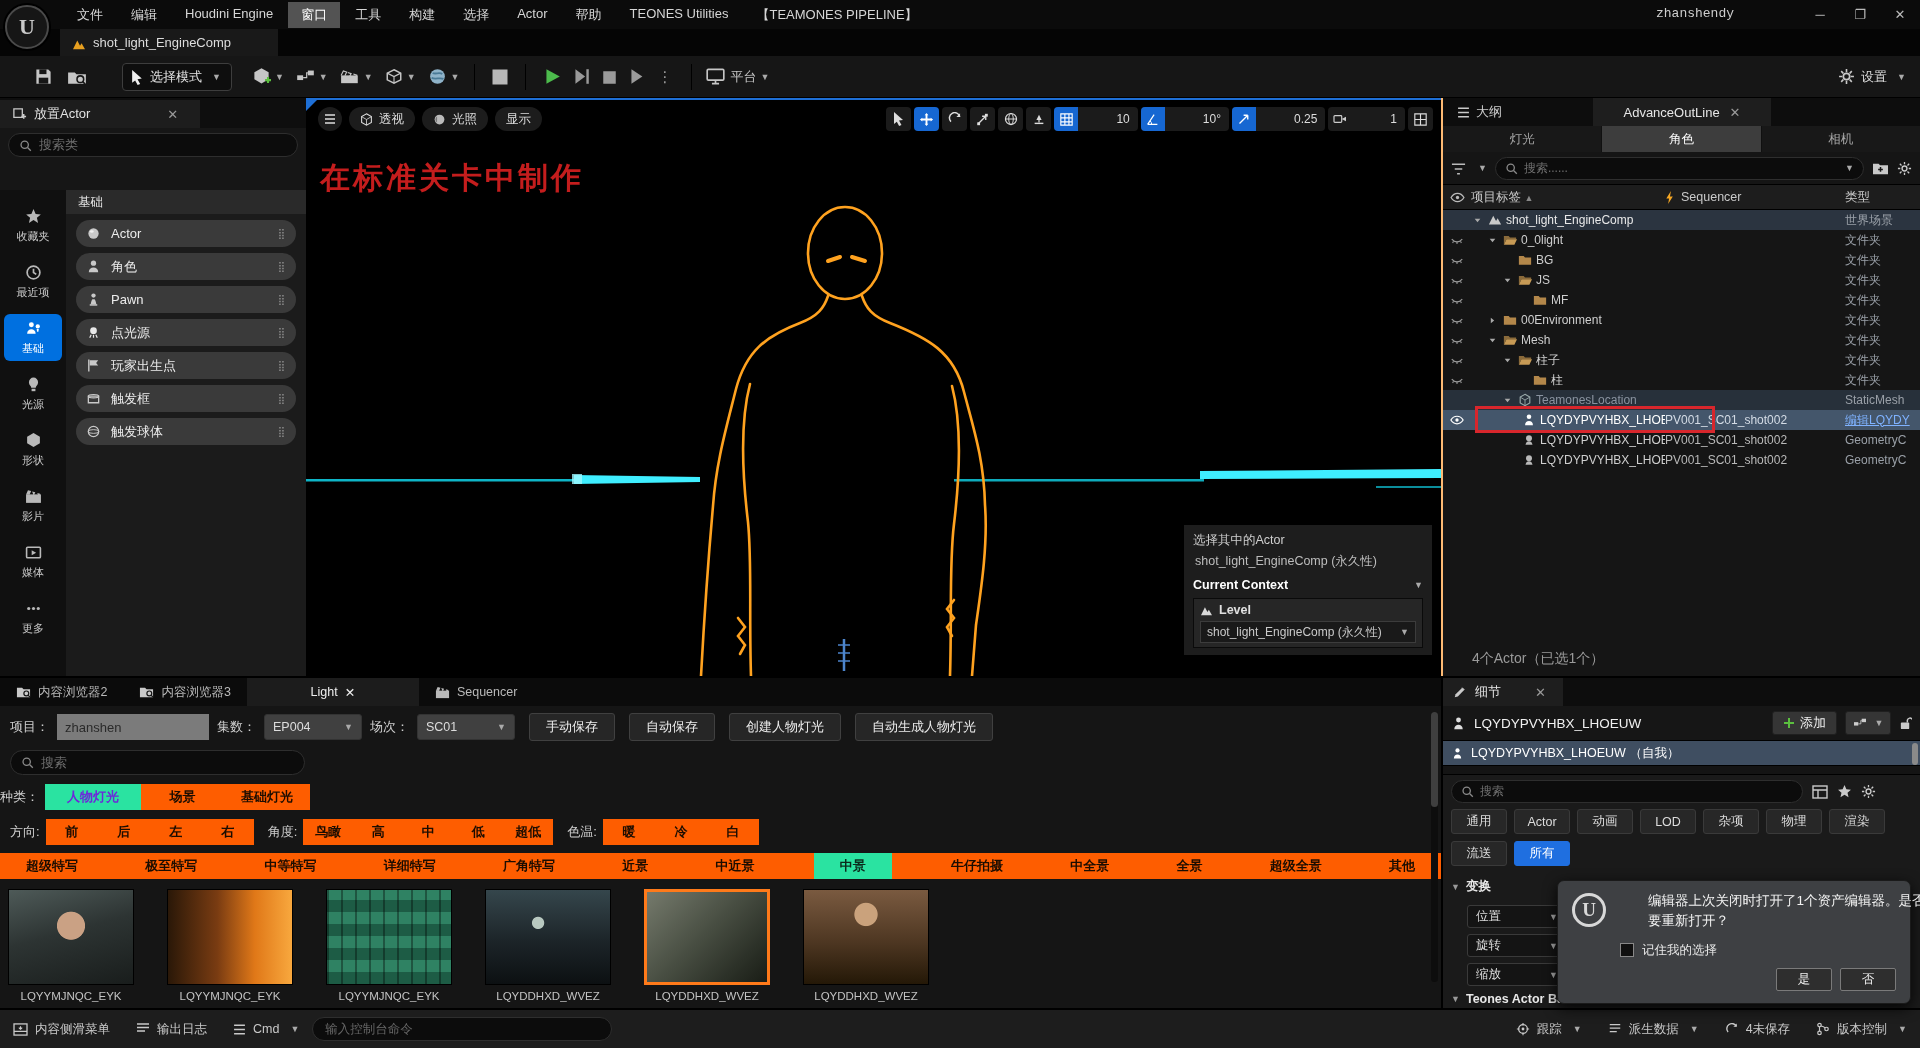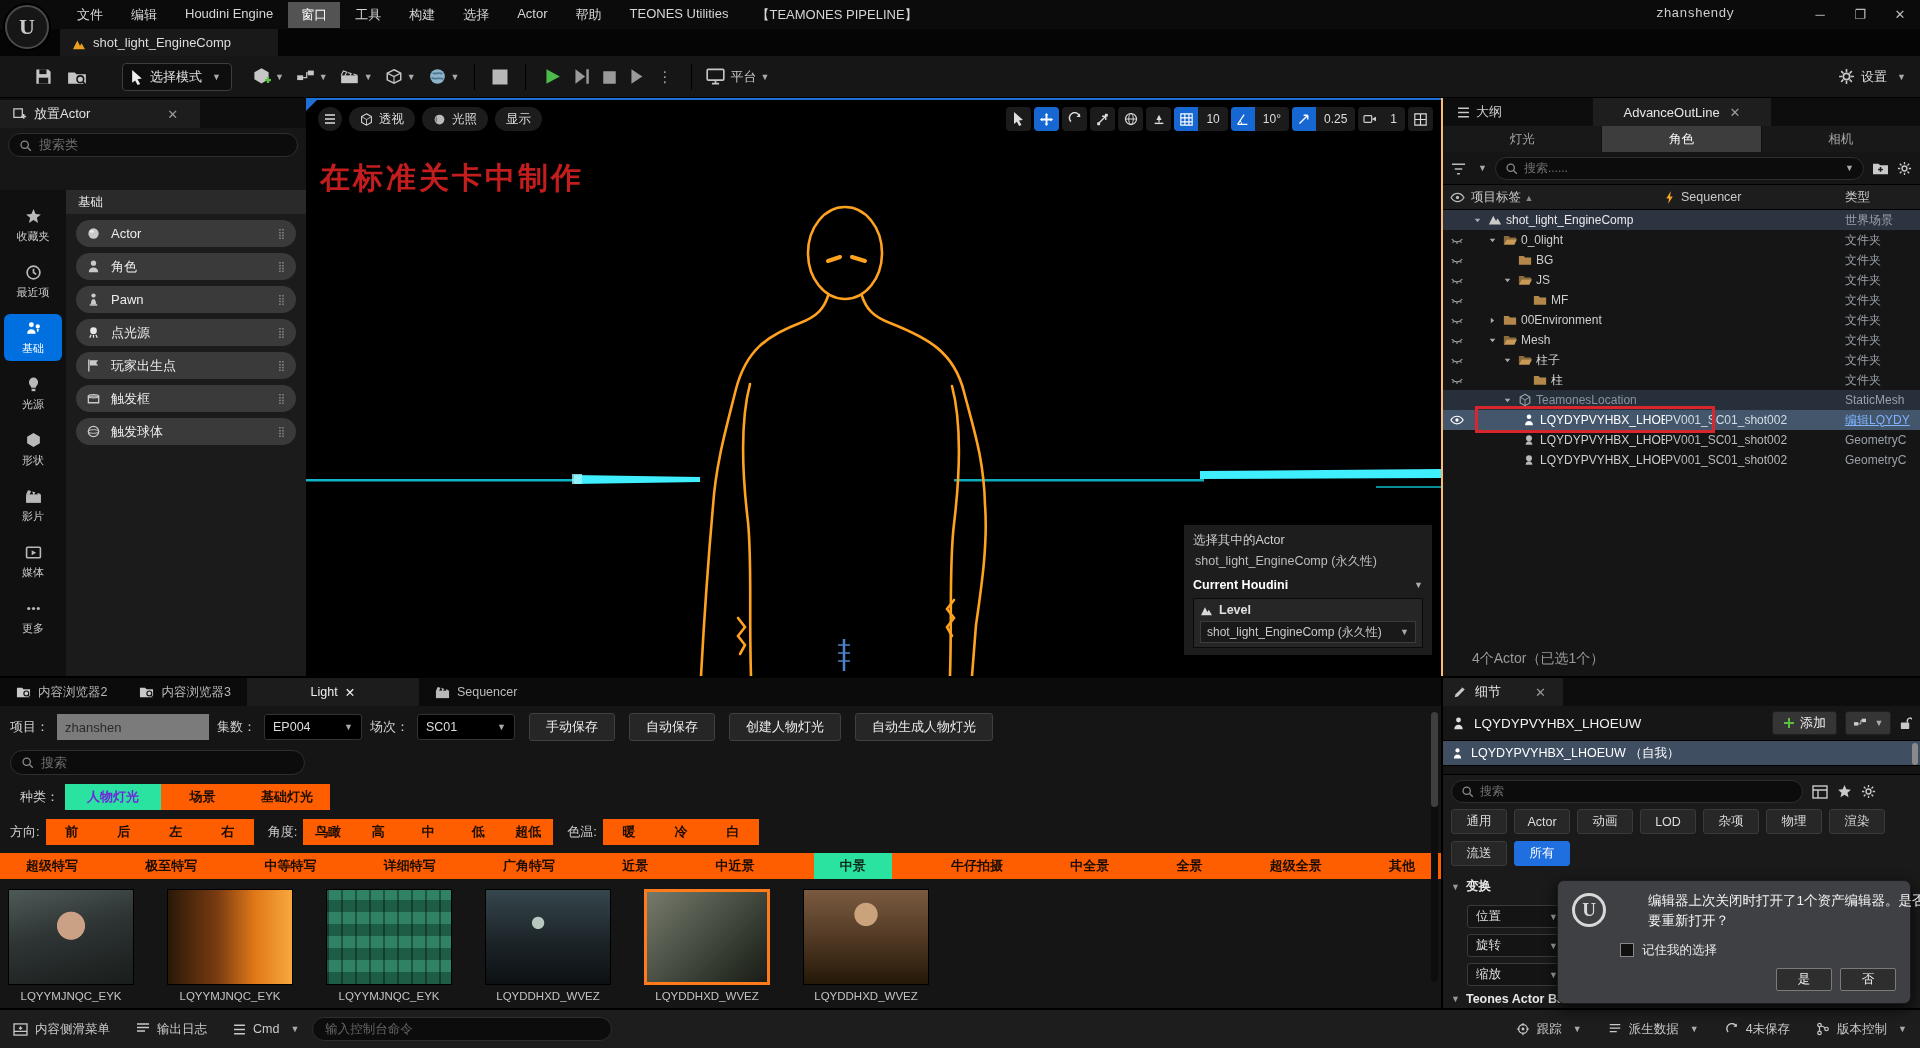--- a/index.html
+++ b/index.html
@@ -54,21 +54,21 @@
   #viewport { left:306px; top:98px; width:1135px; height:578px; background:#000; border-top:2px solid #1e6fd6; overflow:hidden; }
   #vp-corner { left:0; top:0; width:0; height:0; border-top:11px solid #1e6fd6; border-right:11px solid transparent; }
   .vp-pill { background:rgba(32,32,32,.88); border-radius:12px; height:24px; display:flex; align-items:center; gap:6px; padding:10px 11px; color:#dcdcdc; font-size:12.5px; }
   #vp-note { left:14px; top:58px; color:#c41d1d; font-size:30px; font-weight:bold; letter-spacing:3px; font-family:"Liberation Serif","DejaVu Serif",serif; }
   #vp-tools { right:8px; top:7px; display:flex; gap:3px; align-items:center; }
   .vpt-btn { width:25px; height:24px; background:rgba(30,30,30,.9); border-radius:4px; display:flex; align-items:center; justify-content:center; color:#c9c9c9; }
   .vpt-btn.sel { background:#1667d2; color:#fff; }
   .vpt-chip { height:24px; background:rgba(30,30,30,.9); border-radius:4px; display:flex; align-items:center; overflow:hidden; color:#ddd; font-size:12px; }
   .vpt-chip .cicon { width:24px; height:24px; display:flex; align-items:center; justify-content:center; }
   .vpt-chip .cicon.blue { background:#1667d2; color:#fff; }
-  .vpt-chip .cval { padding:0 8px; }
+  .vpt-chip .cval { padding:0 8px;margin-left:30px; }
   
   #vp-popup { right:8px; bottom:20px; width:250px; background:#1e1e1ef5; border:1px solid #000; padding:7px 9px; box-shadow:0 3px 10px #000a; }
   #vp-popup .pp-title { color:#cfcfcf; font-size:12.5px; }
   #vp-popup .pp-item { color:#bdbdbd; font-size:12.5px; padding:4px 2px 6px; }
   #vp-popup .pp-ctx { color:#fff; font-weight:bold; font-size:12.5px; display:flex; justify-content:space-between; align-items:center; padding:2px 0; }
   #vp-level-box { margin-top:4px; background:#262626; border:1px solid #0a0a0a; padding:4px 6px; }
   #vp-level-box .lv { display:flex; gap:6px; align-items:center; color:#e0e0e0; font-size:12.5px; font-weight:bold; padding-bottom:4px; }
   #vp-level-val { background:#191919; border:1px solid #3c3c3c; height:22px; display:flex; align-items:center; justify-content:space-between; padding:0 6px; color:#c9c9c9; font-size:12px; }
 
   
@@ -125,21 +125,21 @@
   .nbtn { width:56px; height:23px; background:#2e2e2e; border:1px solid #7a7a7a; border-radius:2px; display:flex; align-items:center; justify-content:center; color:#f0f0f0; font-size:12.5px; }
 
   
   #lightpanel { left:0; top:676px; width:1441px; height:332px; background:#151515; border-top:2px solid #000; }
   #lp-tabs { height:28px; background:#0b0b0b; display:flex; align-items:center; }
   .lp-tab { display:flex; align-items:center; gap:7px; padding:0 16px; height:28px; color:#b9b9b9; font-size:12.5px; }
   .lp-tab.active { background:#1c1c1c; color:#eee; width:172px; justify-content:center; }
   #lp-row1 { display:flex; align-items:center; gap:8px; padding:7px 0 0 10px; }
   .lp-label { color:#cfcfcf; font-size:13px; }
   #lp-project { width:152px; height:26px; background:#7b7b7b; color:#2a2a2a; display:flex; align-items:center; padding:0 8px; font-size:13px; }
-  .lp-dd { width:98px; height:26px; background:#000000; border:1px solid #333; border-radius:3px; display:flex; align-items:center; justify-content:space-between; padding:0 8px; color:#ddd; font-size:12.5px; }
+  .lp-dd { width:98px; height:26px; background:#404040; border:1px solid #333; border-radius:3px; display:flex; align-items:center; justify-content:space-between; padding:0 8px; color:#ddd; font-size:12.5px; }
   .lp-btn { height:28px; background:#262626; border:1px solid #404040; border-radius:3px; display:flex; align-items:center; justify-content:center; padding:0 16px; color:#ececec; font-size:13px; }
   #lp-search { margin:9px 0 0 10px; width:295px; height:25px; background:#0c0c0c; border:1px solid #2e2e2e; border-radius:13px; display:flex; align-items:center; gap:7px; padding:0 10px; color:#6f6f6f; }
   .fl-row { display:flex; align-items:center; margin-top:9px; }
   .fl-cells { display:flex; height:26px; }
   .fl-cell { display:flex; align-items:center; justify-content:center; font-size:13px; color:#1c0d00; font-weight:bold; }
   .fl-cell.orange { background:#fe5d00; }
   .fl-cell.green { background:#2ae3a1; color:#6d28d9; }
   #shotbar { margin-top:8px; height:26px; background:#fe5d00; display:flex; align-items:center; justify-content:space-between; padding:0 18px; }
   .shot-item { color:#1c0d00; font-size:13px; font-weight:bold; padding:0 8px; height:26px; display:flex; align-items:center; }
   .shot-item.sel { background:#2ae3a1; color:#0b2b1c; padding:0 26px; }
@@ -571,21 +571,21 @@
           <svg class="ic" width="13" height="13" viewBox="0 0 16 16">
             <path d="M1 1h14v14H1zM8 1v14M1 8h14" fill="none" stroke="#ddd" stroke-width="1.4"></path>
           </svg>
         </div>
     </div>
 
     <div id="vp-popup" class="abs">
       <div class="pp-title">选择其中的Actor</div>
       <div class="pp-item">shot_light_EngineComp (永久性)</div>
       <div class="pp-ctx">
-        <span>Current Houdini</span>
+        <span>Current Context</span>
         <span class="chev">▼</span>
       </div>
       <div id="vp-level-box">
         <div class="lv">
           <svg class="ic" width="13" height="11" viewBox="0 0 16 14">
               <path d="M1 13L6 3l3.2 6L11 6l4 7z" fill="#d8d8d8"></path>
             </svg>
           <span>Level</span>
         </div>
         <div id="vp-level-val">
@@ -1056,21 +1056,21 @@
           <div class="lp-btn">自动生成人物灯光</div>
         </div>
     </div>
     <div id="lp-search">
       <svg class="ic search-ic" width="13" height="13" viewBox="0 0 16 16">
           <circle cx="7" cy="7" r="4.5" fill="none" stroke="currentColor" stroke-width="1.6"></circle>
           <path d="M10.5 10.5L14.5 14.5" stroke="currentColor" stroke-width="1.6"></path>
         </svg>
       <span>搜索</span>
     </div>
-    <div class="fl-row" style="margin-left:20px;">
+    <div class="fl-row" style="">
       <span class="lp-label">种类：</span>
       <div class="fl-cells" id="kind-cells" style="margin-left:6px;">
           <div class="fl-cell green" style="width: 96px;">人物灯光</div>
           <div class="fl-cell orange" style="width: 83px;">场景</div>
           <div class="fl-cell orange" style="width: 86px;">基础灯光</div>
         </div>
     </div>
     <div class="fl-row" style="padding-left:4px;">
       <span class="lp-label" style="margin:0 6px;">方向:</span>
       <div class="fl-cells" id="dir-cells">

